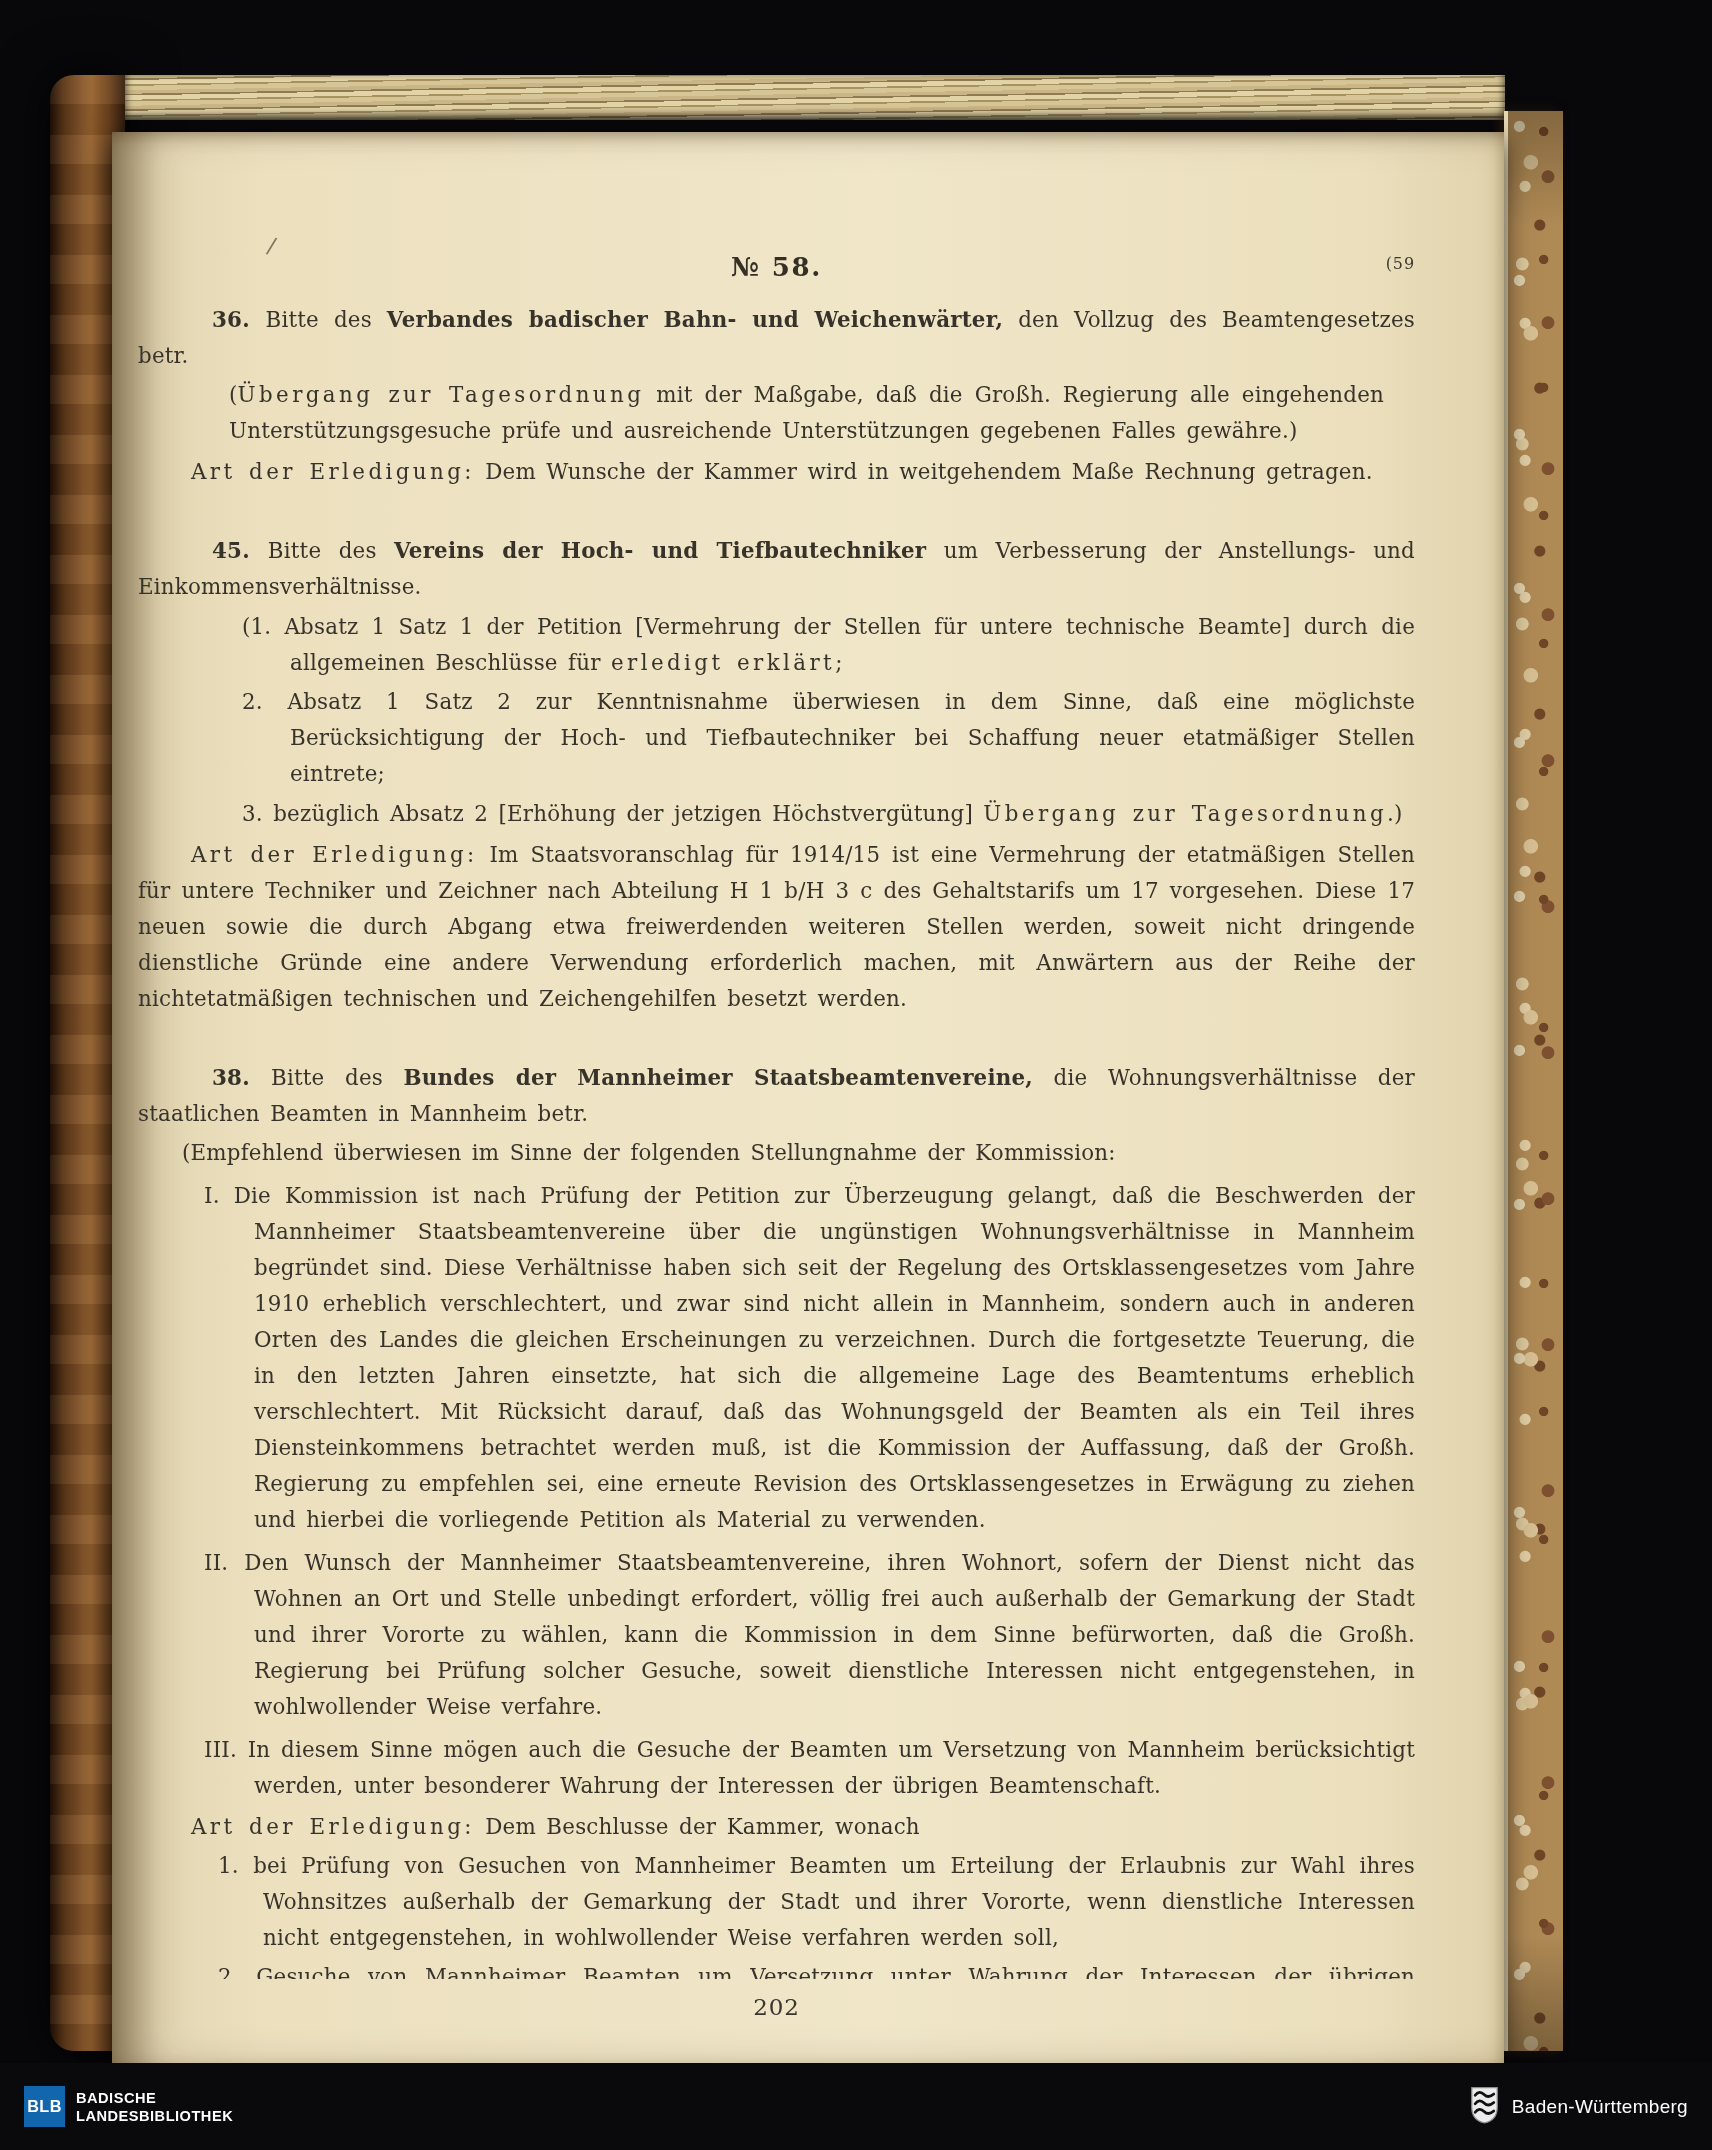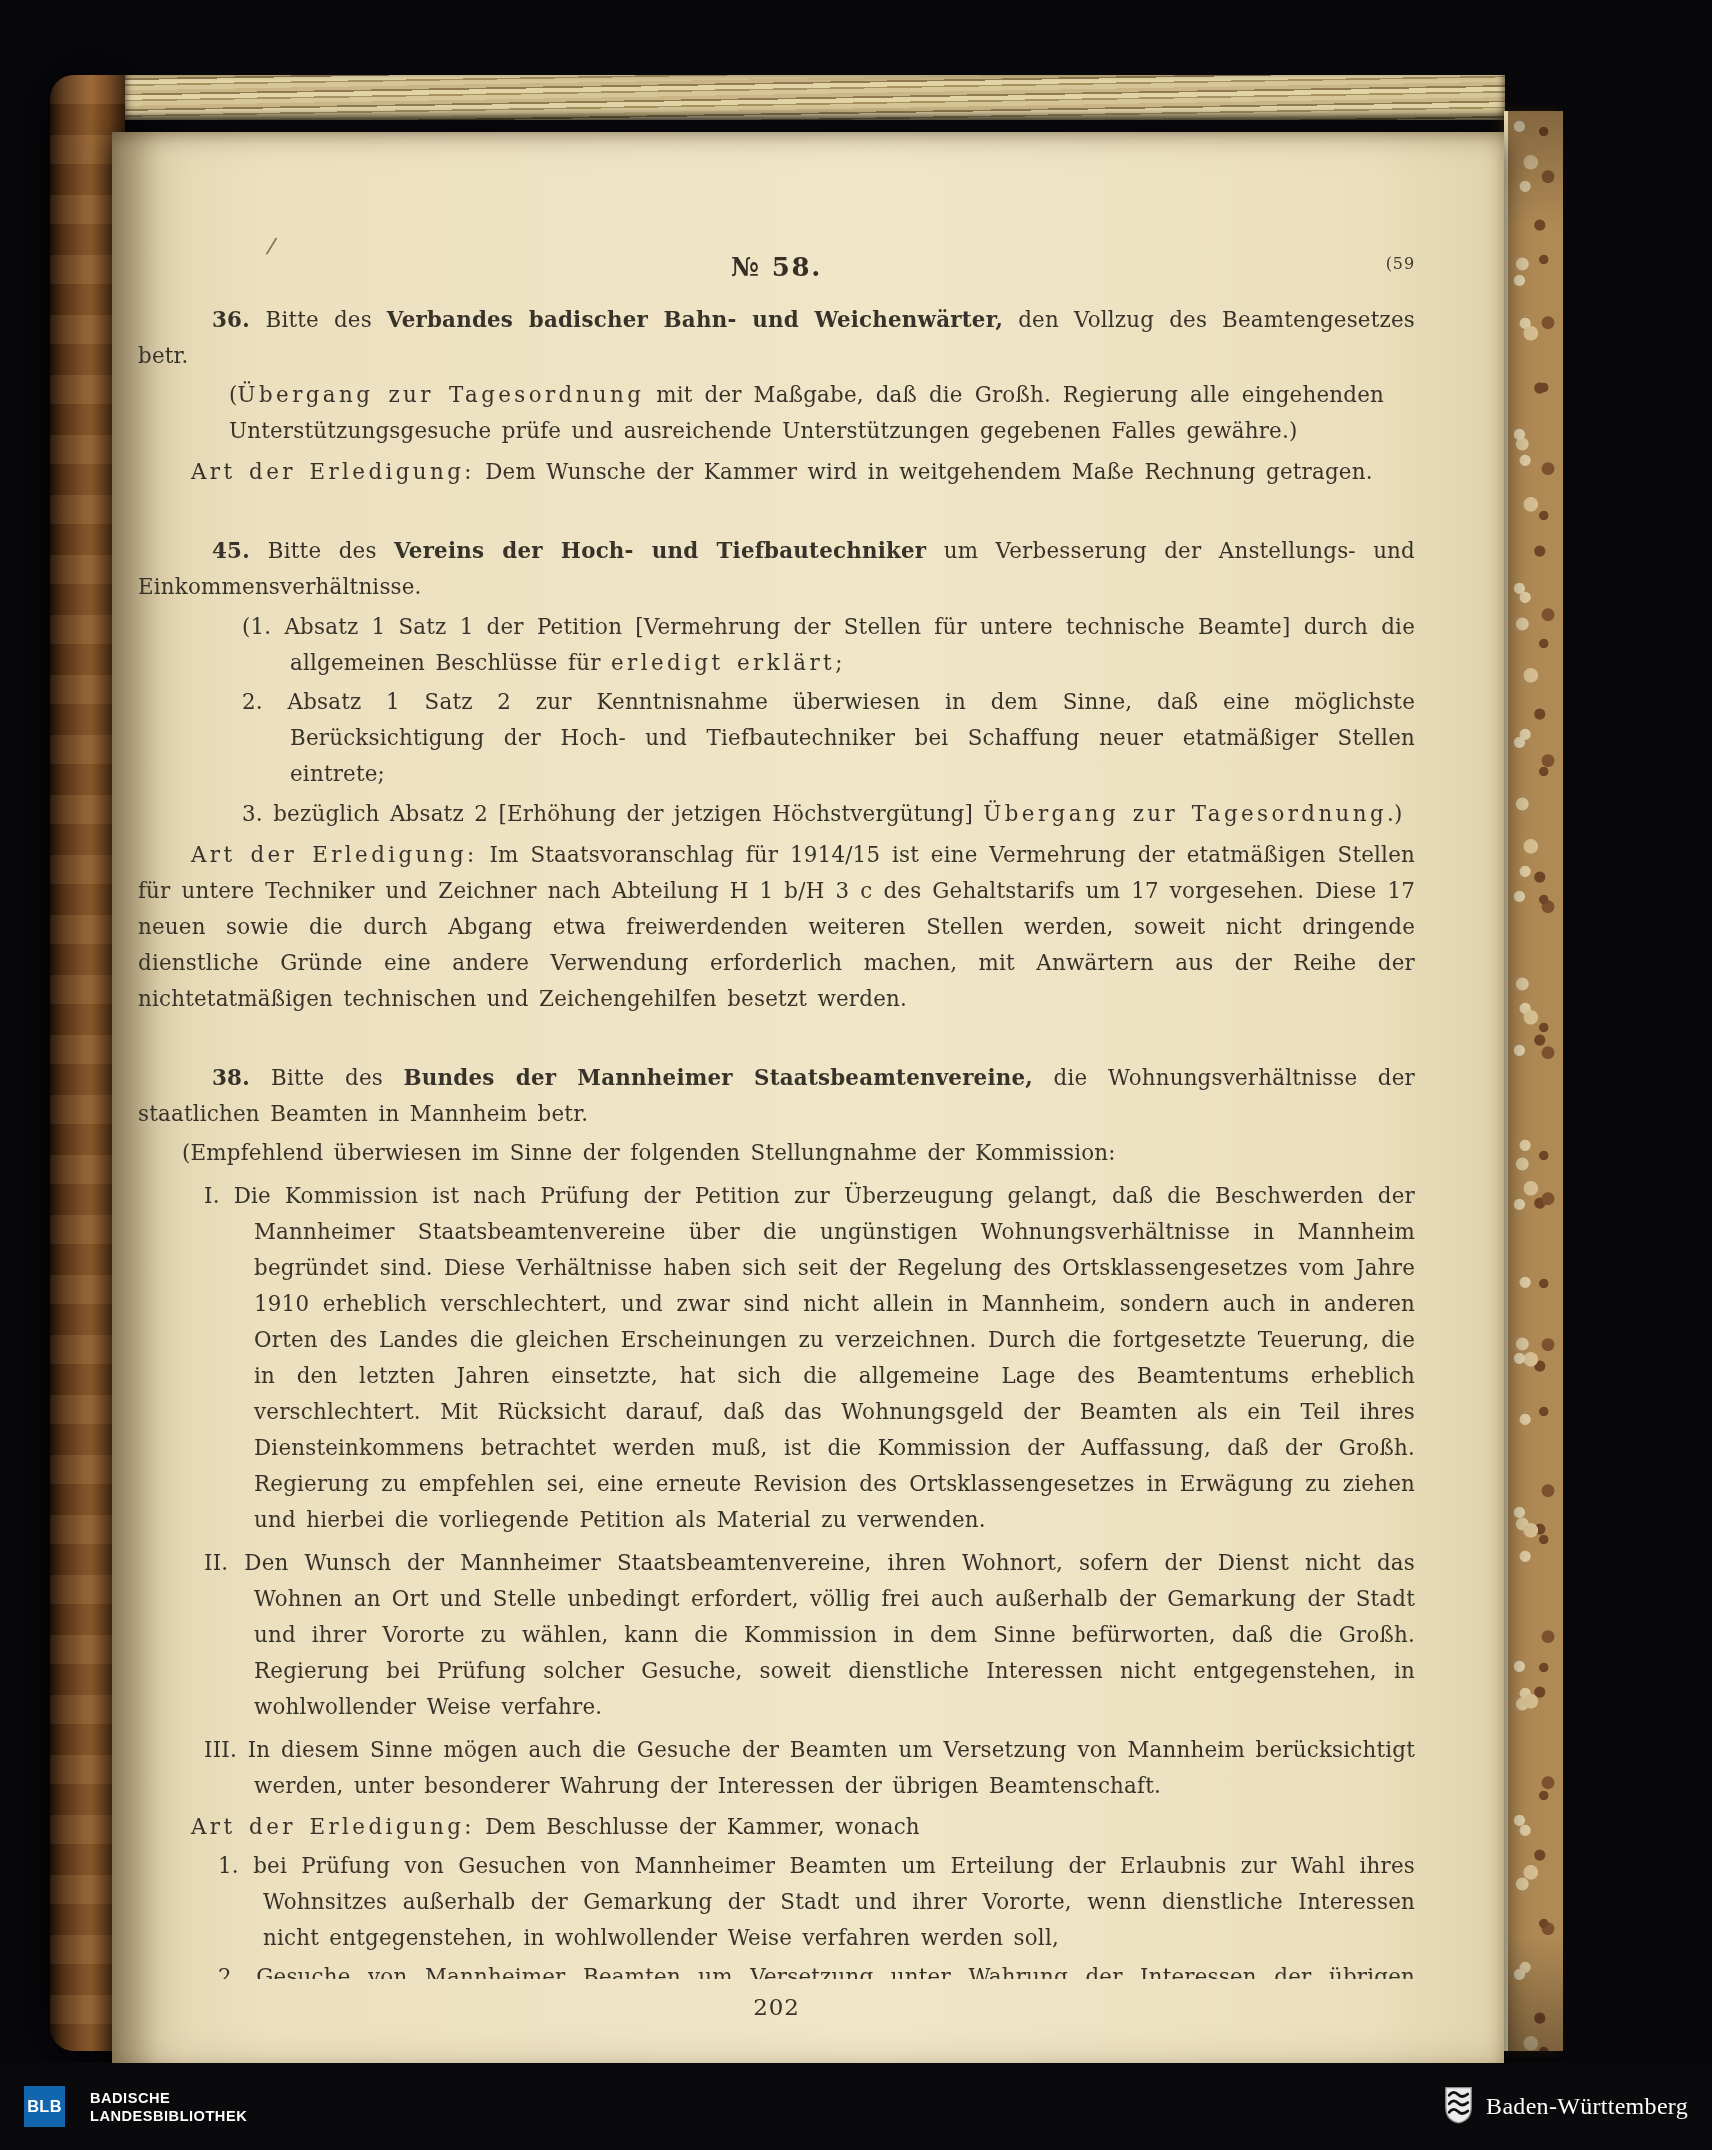--- a/index.html
+++ b/index.html
@@ -56,26 +56,26 @@
   .p-sub{margin-left:125px;text-indent:-45px;}
   .p-pref{margin-left:44px;}
   .seg-b{font-weight:bold;}
   .seg-sp{letter-spacing:3.4px;}
   .pagenum{position:absolute;bottom:45px;left:26px;right:89px;text-align:center;
          font-size:23px;letter-spacing:0.9px;color:#3a352c;}
   
   .viewer-footer{position:absolute;left:0;right:0;bottom:0;height:87px;background:#0a090c;
          display:flex;align-items:center;justify-content:space-between;padding:0 24px;
          font-family:"Liberation Sans", sans-serif;}
-  .blb-logo{display:flex;align-items:center;gap:25px;cursor:pointer;}
+  .blb-logo{display:flex;align-items:center;gap:11px;cursor:pointer;}
   .blb-mark{width:41px;height:41px;background:#1166ad;color:#ffffff;font-weight:bold;font-size:16.3px;
          display:flex;align-items:center;justify-content:center;letter-spacing:0.4px;}
   .blb-text{color:#ffffff;font-weight:bold;font-size:14.6px;line-height:18px;letter-spacing:0.5px;}
   .bw-logo{display:flex;align-items:center;gap:12px;cursor:pointer;}
-  .bw-label{color:#ffffff;font-size:24px;letter-spacing:0.3px;font-family:Liberation Serif, serif;}
+  .bw-label{color:#ffffff;font-size:19px;letter-spacing:0.3px;}
 </style>
 </head>
 <body>
 
 <div class="stage">
 
   <div class="book">
     <div class="spine"></div>
     <div class="top-edge"></div>
     <div class="fore-edge"></div>

